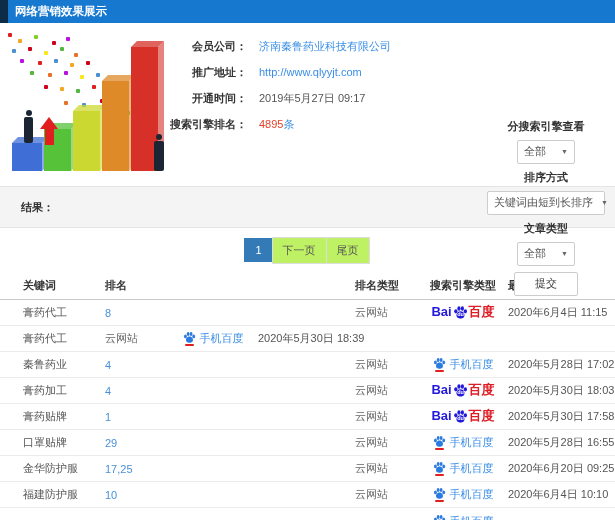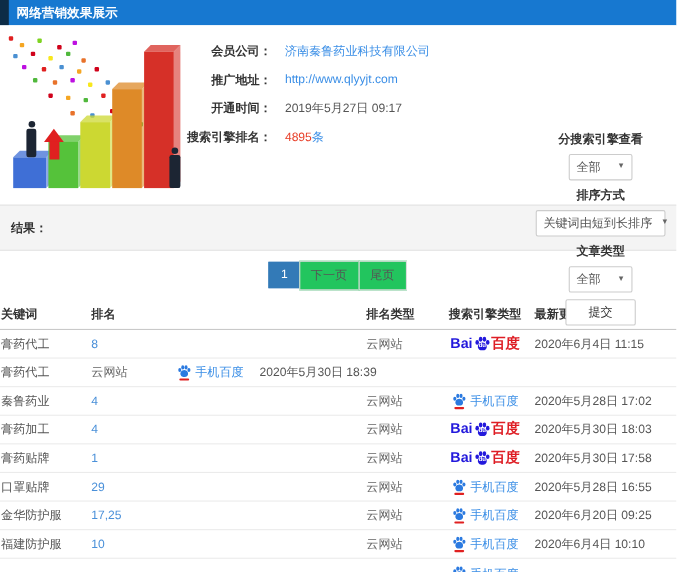--- a/index.html
+++ b/index.html
@@ -45,39 +45,39 @@
   .info-value { padding-left:12px; }
   .val-link { color:#3a8ee6; }
   .val-text { color:#555; }
   .val-red { color:#e8402a; }
   .val-suffix { color:#3a8ee6; }
 
   
   .filter-bar { position:relative; height:42px; background:#f4f4f4;
     border-top:1px solid #e3e3e3; border-bottom:1px solid #e3e3e3;
     display:flex; align-items:center; padding:0 10px; }
-  .result-label { font-weight:bold; color:#333; margin-left:0; }
+  .result-label { font-weight:bold; color:#333; margin-left:11px; }
   .filter-group { margin-left:auto; display:flex; align-items:center; gap:6px;flex-direction:column; }
   .f-label { font-weight:bold; color:#333; white-space:nowrap; }
   .select { height:24px; background:#fff; border:1px solid #ccc; border-radius:2px;
     display:flex; align-items:center; padding:0 6px; color:#555; white-space:nowrap; cursor:pointer; }
   .select .caret { margin-left:auto; padding-left:8px; font-size:7px; color:#666; }
   .sel-engine { width:58px; } .sel-sort { width:118px; } .sel-article { width:58px; }
   .submit-btn { height:24px; background:#fff; border:1px solid #ccc; border-radius:2px;
     padding:0 20px; color:#333; font-size:11px; cursor:pointer; }
 
   
   .pagination { height:44px; display:flex; align-items:center; justify-content:center; }
-  .page-item { min-width:24px; padding:5px 10px; border:1px solid #ddd; background:#22c55e;
+  .page-item { min-width:24px; padding:5px 10px; border:1px solid #ddd; background:#bef264;
     color:#555; text-align:center; margin-left:-1px; cursor:pointer; }
   .page-item.active { background:#337ab7; border-color:#337ab7; color:#fff; }
 
   
   .table { width:100%; }
-  .trow { display:flex; align-items:center; height:26px; border-bottom:1px solid #ebebeb; padding-left:1px; }
+  .trow { display:flex; align-items:center; height:26px; border-bottom:1px solid #ebebeb; padding-left:23px; }
   .trow.head { height:28px; font-weight:bold; color:#333; border-bottom:1px solid #c9c9c9; }
   .col-k { width:82px; } .col-r { width:250px; } .col-rt { width:63px; }
   .col-e { width:90px; display:flex; align-items:center; justify-content:center; }
   .col-t { flex:1; }
   .rank-link { color:#4a90d9; cursor:pointer; text-decoration:none; }
   .kw { color:#555; } .rt { color:#666; } .tm { color:#555; }
 
   
   .baidu-logo { display:flex; align-items:flex-start; font-weight:bold; font-size:13px; line-height:1; }
   .baidu-logo .bai { color:#2319dc; }

